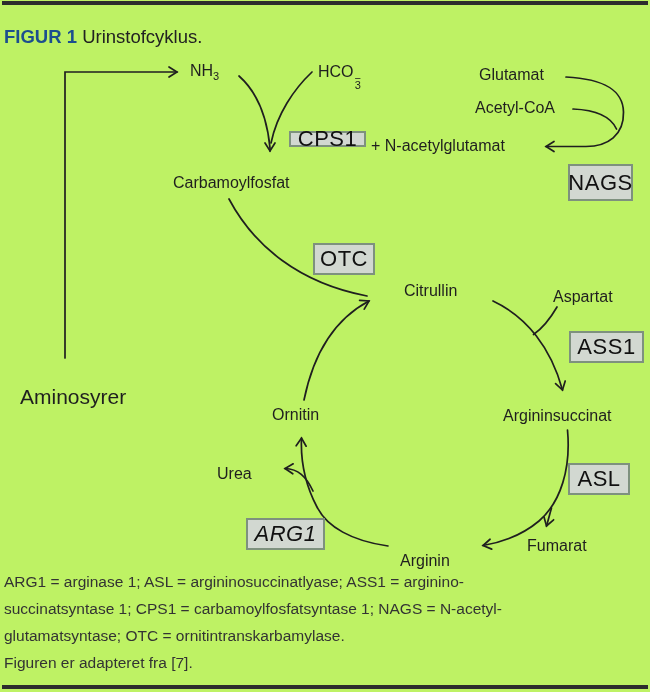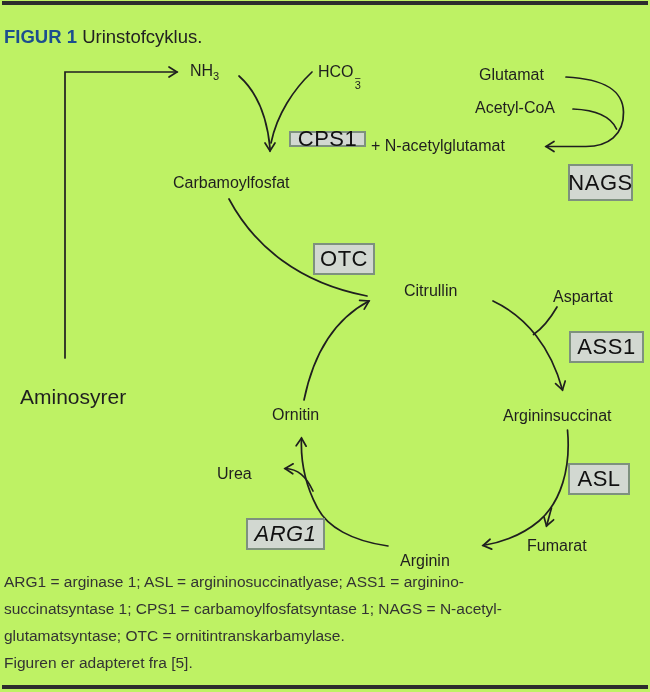--- a/index.html
+++ b/index.html
@@ -88,18 +88,18 @@
   <div class="enzyme" style="left:568px; top:164px; width:65px; height:37px;">NAGS</div>
   <div class="enzyme" style="left:313px; top:243px; width:62px; height:32px;">OTC</div>
   <div class="enzyme" style="left:569px; top:331px; width:75px; height:32px;">ASS1</div>
   <div class="enzyme" style="left:568px; top:463px; width:62px; height:32px;">ASL</div>
   <div class="enzyme" style="left:246px; top:518px; width:79px; height:32px;font-style:italic;">ARG1</div>
 
   <div class="caption">
     <div>ARG1 = arginase 1; ASL = argininosuccinatlyase; ASS1 = arginino-</div>
     <div>succinatsyntase 1; CPS1 = carbamoylfosfatsyntase 1; NAGS = N-acetyl-</div>
     <div>glutamatsyntase; OTC = ornitintranskarbamylase.</div>
-    <div>Figuren er adapteret fra [5].</div>
+    <div>Figuren er adapteret fra [7].</div>
   </div>
 
   <div class="rule rule-bottom"></div>
 
 </div>
 
 </body></html>

